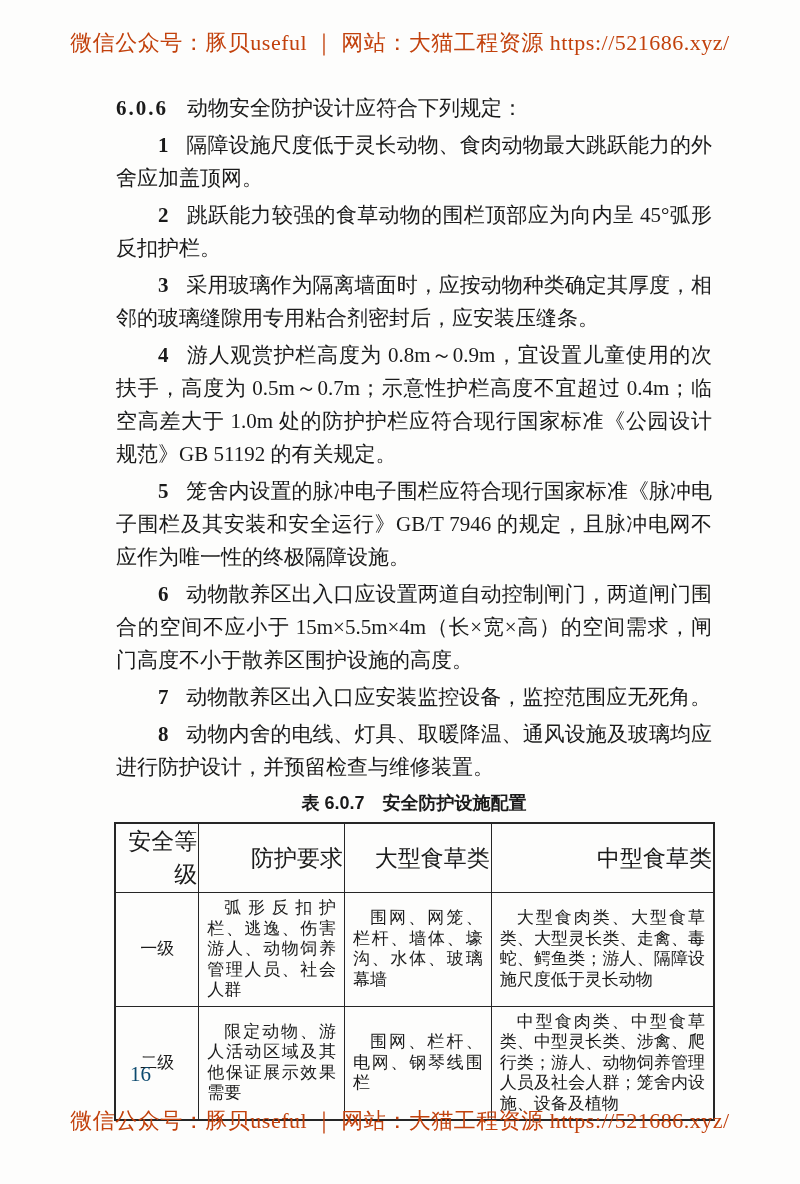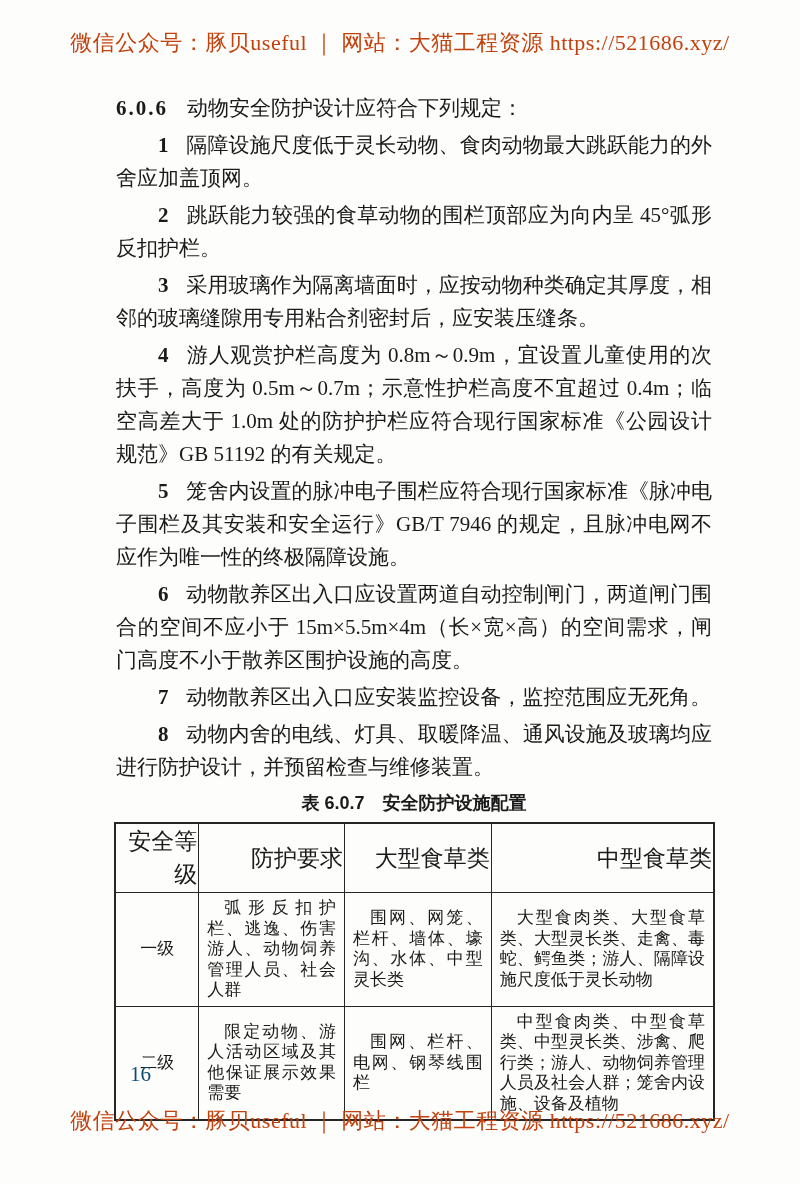--- a/index.html
+++ b/index.html
@@ -137,21 +137,21 @@
         <th>安全等级</th>
         <th>防护要求</th>
         <th>大型食草类</th>
         <th>中型食草类</th>
       </tr>
     </thead>
     <tbody>
       <tr>
         <td class="level">一级</td>
         <td>弧形反扣护栏、逃逸、伤害游人、动物饲养管理人员、社会人群</td>
-        <td>围网、网笼、栏杆、墙体、壕沟、水体、中型灵长类</td>
+        <td>围网、网笼、栏杆、墙体、壕沟、水体、玻璃幕墙</td>
         <td>大型食肉类、大型食草类、大型灵长类、走禽、毒蛇、鳄鱼类；游人、隔障设施尺度低于灵长动物</td>
       </tr>
       <tr>
         <td class="level">二级</td>
         <td>限定动物、游人活动区域及其他保证展示效果需要</td>
         <td>围网、栏杆、电网、钢琴线围栏</td>
         <td>中型食肉类、中型食草类、中型灵长类、涉禽、爬行类；游人、动物饲养管理人员及社会人群；笼舍内设施、设备及植物</td>
       </tr>
     </tbody>
   </table>

